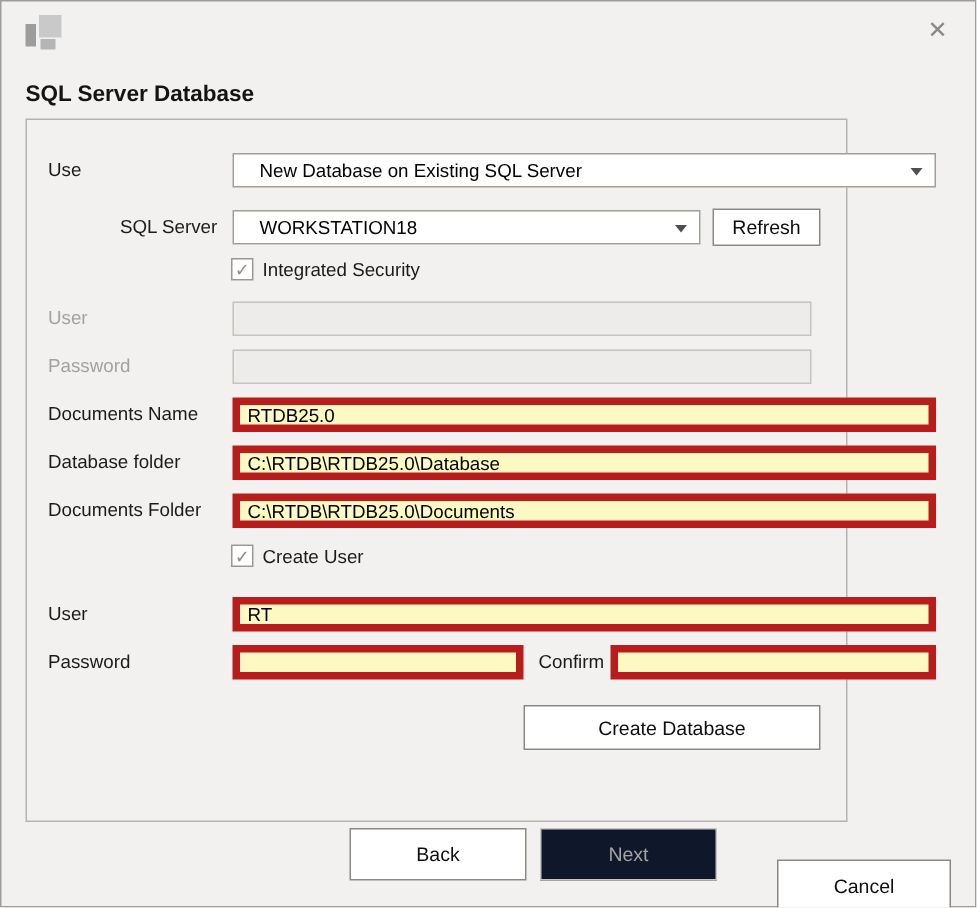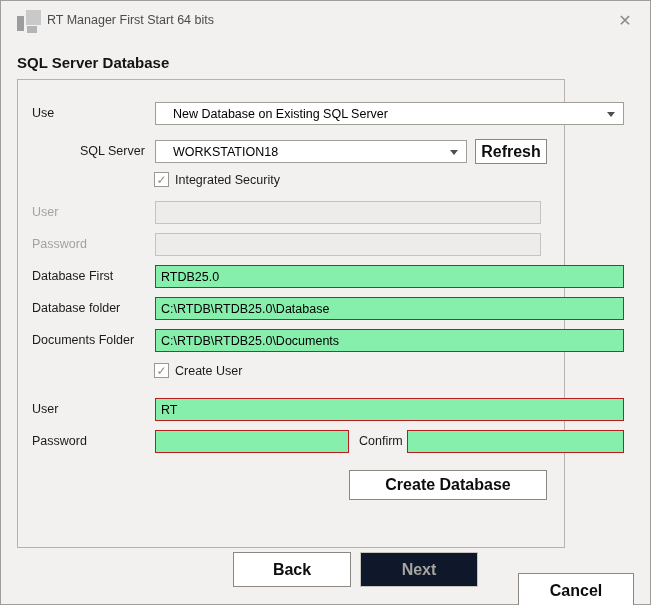--- a/index.html
+++ b/index.html
@@ -36,21 +36,21 @@
   .groupbox{
     position:absolute;left:16px;top:78px;width:548px;height:469px;
     border:1px solid #b6b3ae;
   }
   .lbl{
     position:absolute;left:14px;height:23px;line-height:23px;
     font-size:12.5px;color:#1b1b1b;white-space:nowrap;
   }
   .lbl.dis{color:#a3a2a0;}
   .tbox{
-    position:absolute;height:23px;background:#86efac;border:1px solid #b91c1c;
+    position:absolute;height:23px;background:#fef9c3;border:5px solid #b91c1c;
     font-family:"Liberation Sans",sans-serif;font-size:12.5px;color:#000;
     padding:0 6px 0 5px;outline:none;
   }
   .tbox:disabled{background:#edecea;border:1px solid #c6c3bf;color:#7d7d7d;}
   .combo{
     position:absolute;height:23px;background:#ffffff;border:1px solid #a19d98;
     font-size:12.5px;color:#000;display:flex;align-items:center;
     padding-left:17px;cursor:default;
   }
   .combo .arrow{
@@ -60,38 +60,37 @@
   }
   .checkrow{position:absolute;display:flex;align-items:center;cursor:default;}
   .checkbox{
     width:15px;height:15px;background:#ffffff;border:1px solid #9b9894;
     display:flex;align-items:center;justify-content:center;
     font-size:12px;line-height:1;color:#8c8c8c;
   }
   .checkrow .cklbl{margin-left:6px;font-size:12.5px;color:#1b1b1b;}
   .btn{
     position:absolute;background:#ffffff;border:1px solid #8b8884;
-    font-family:"Liberation Sans",sans-serif;font-size:16px;color:#0d0d0d;
-    display:flex;align-items:center;justify-content:center;cursor:default;font-weight:bold;
+    font-family:"Liberation Sans",sans-serif;font-size:13px;color:#0d0d0d;
+    display:flex;align-items:center;justify-content:center;cursor:default;
   }
   .btn.disabled{background:#0f172a;border:1px solid #c8c5c1;color:#a6a4a1;}
 </style>
 </head>
 <body>
 
 <div class="stage">
   <div class="dialog">
 
     <div class="titlebar">
       <div class="app-icon">
         <span class="r1"></span>
         <span class="r2"></span>
         <span class="r3"></span>
       </div>
-      <div class="win-title">RT Manager First Start 64 bits</div>
       <div class="close-btn">✕</div>
     </div>
 
     <div class="page-heading">SQL Server Database</div>
 
     <div class="groupbox">
 
       <div class="lbl" style="top:22px;">Use</div>
       <div class="combo" style="left:137px;top:22px;width:469px;">
         <span>New Database on Existing SQL Server</span>
@@ -109,21 +108,21 @@
         <span class="checkbox">✓</span>
         <span class="cklbl">Integrated Security</span>
       </div>
 
       <div class="lbl dis" style="top:121px;">User</div>
       <input class="tbox" style="left: 137px; top: 121px; width: 386px;" disabled="" value="">
 
       <div class="lbl dis" style="top:153px;">Password</div>
       <input class="tbox" style="left: 137px; top: 153px; width: 386px;" disabled="" value="">
 
-      <div class="lbl" style="top:185px;">Database First</div>
+      <div class="lbl" style="top:185px;">Documents Name</div>
       <input class="tbox" style="left: 137px; top: 185px; width: 469px;" value="RTDB25.0">
 
       <div class="lbl" style="top:217px;">Database folder</div>
       <input class="tbox" style="left: 137px; top: 217px; width: 469px;" value="C:\RTDB\RTDB25.0\Database">
 
       <div class="lbl" style="top:249px;">Documents Folder</div>
       <input class="tbox" style="left: 137px; top: 249px; width: 469px;" value="C:\RTDB\RTDB25.0\Documents">
 
       <div class="checkrow" style="left:136px;top:283px;">
         <span class="checkbox">✓</span>

